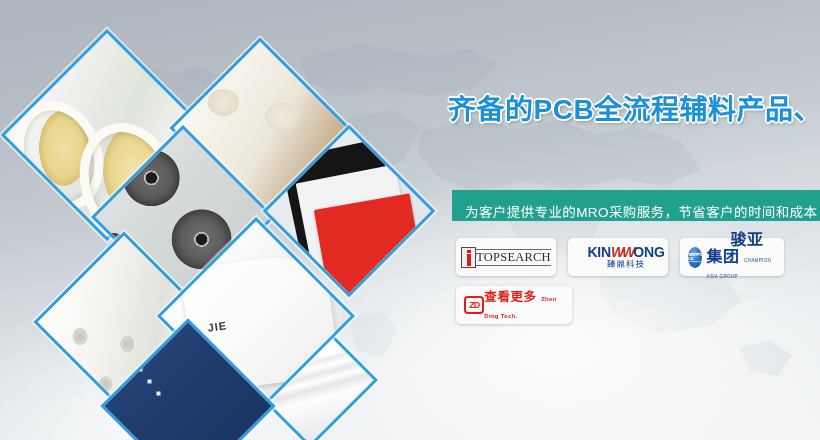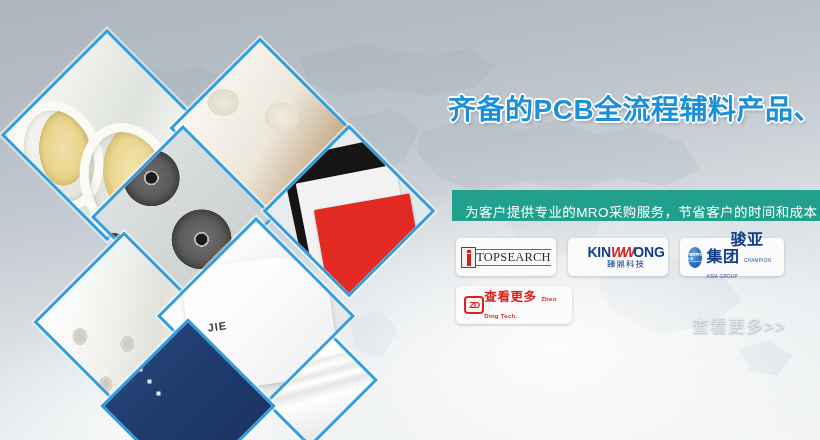--- a/index.html
+++ b/index.html
@@ -380,16 +380,15 @@
             <span class="zd-txt">
               <span class="zd-cn">查看更多</span>
               <span class="zd-en">Zhen Ding Tech.</span>
             </span>
           </div>
         </div>
 
       </div>
     </div>
 
-    <div class="more">查看更多&gt;&gt;</div>
 
   </div>
 </div>
 
 </body></html>

